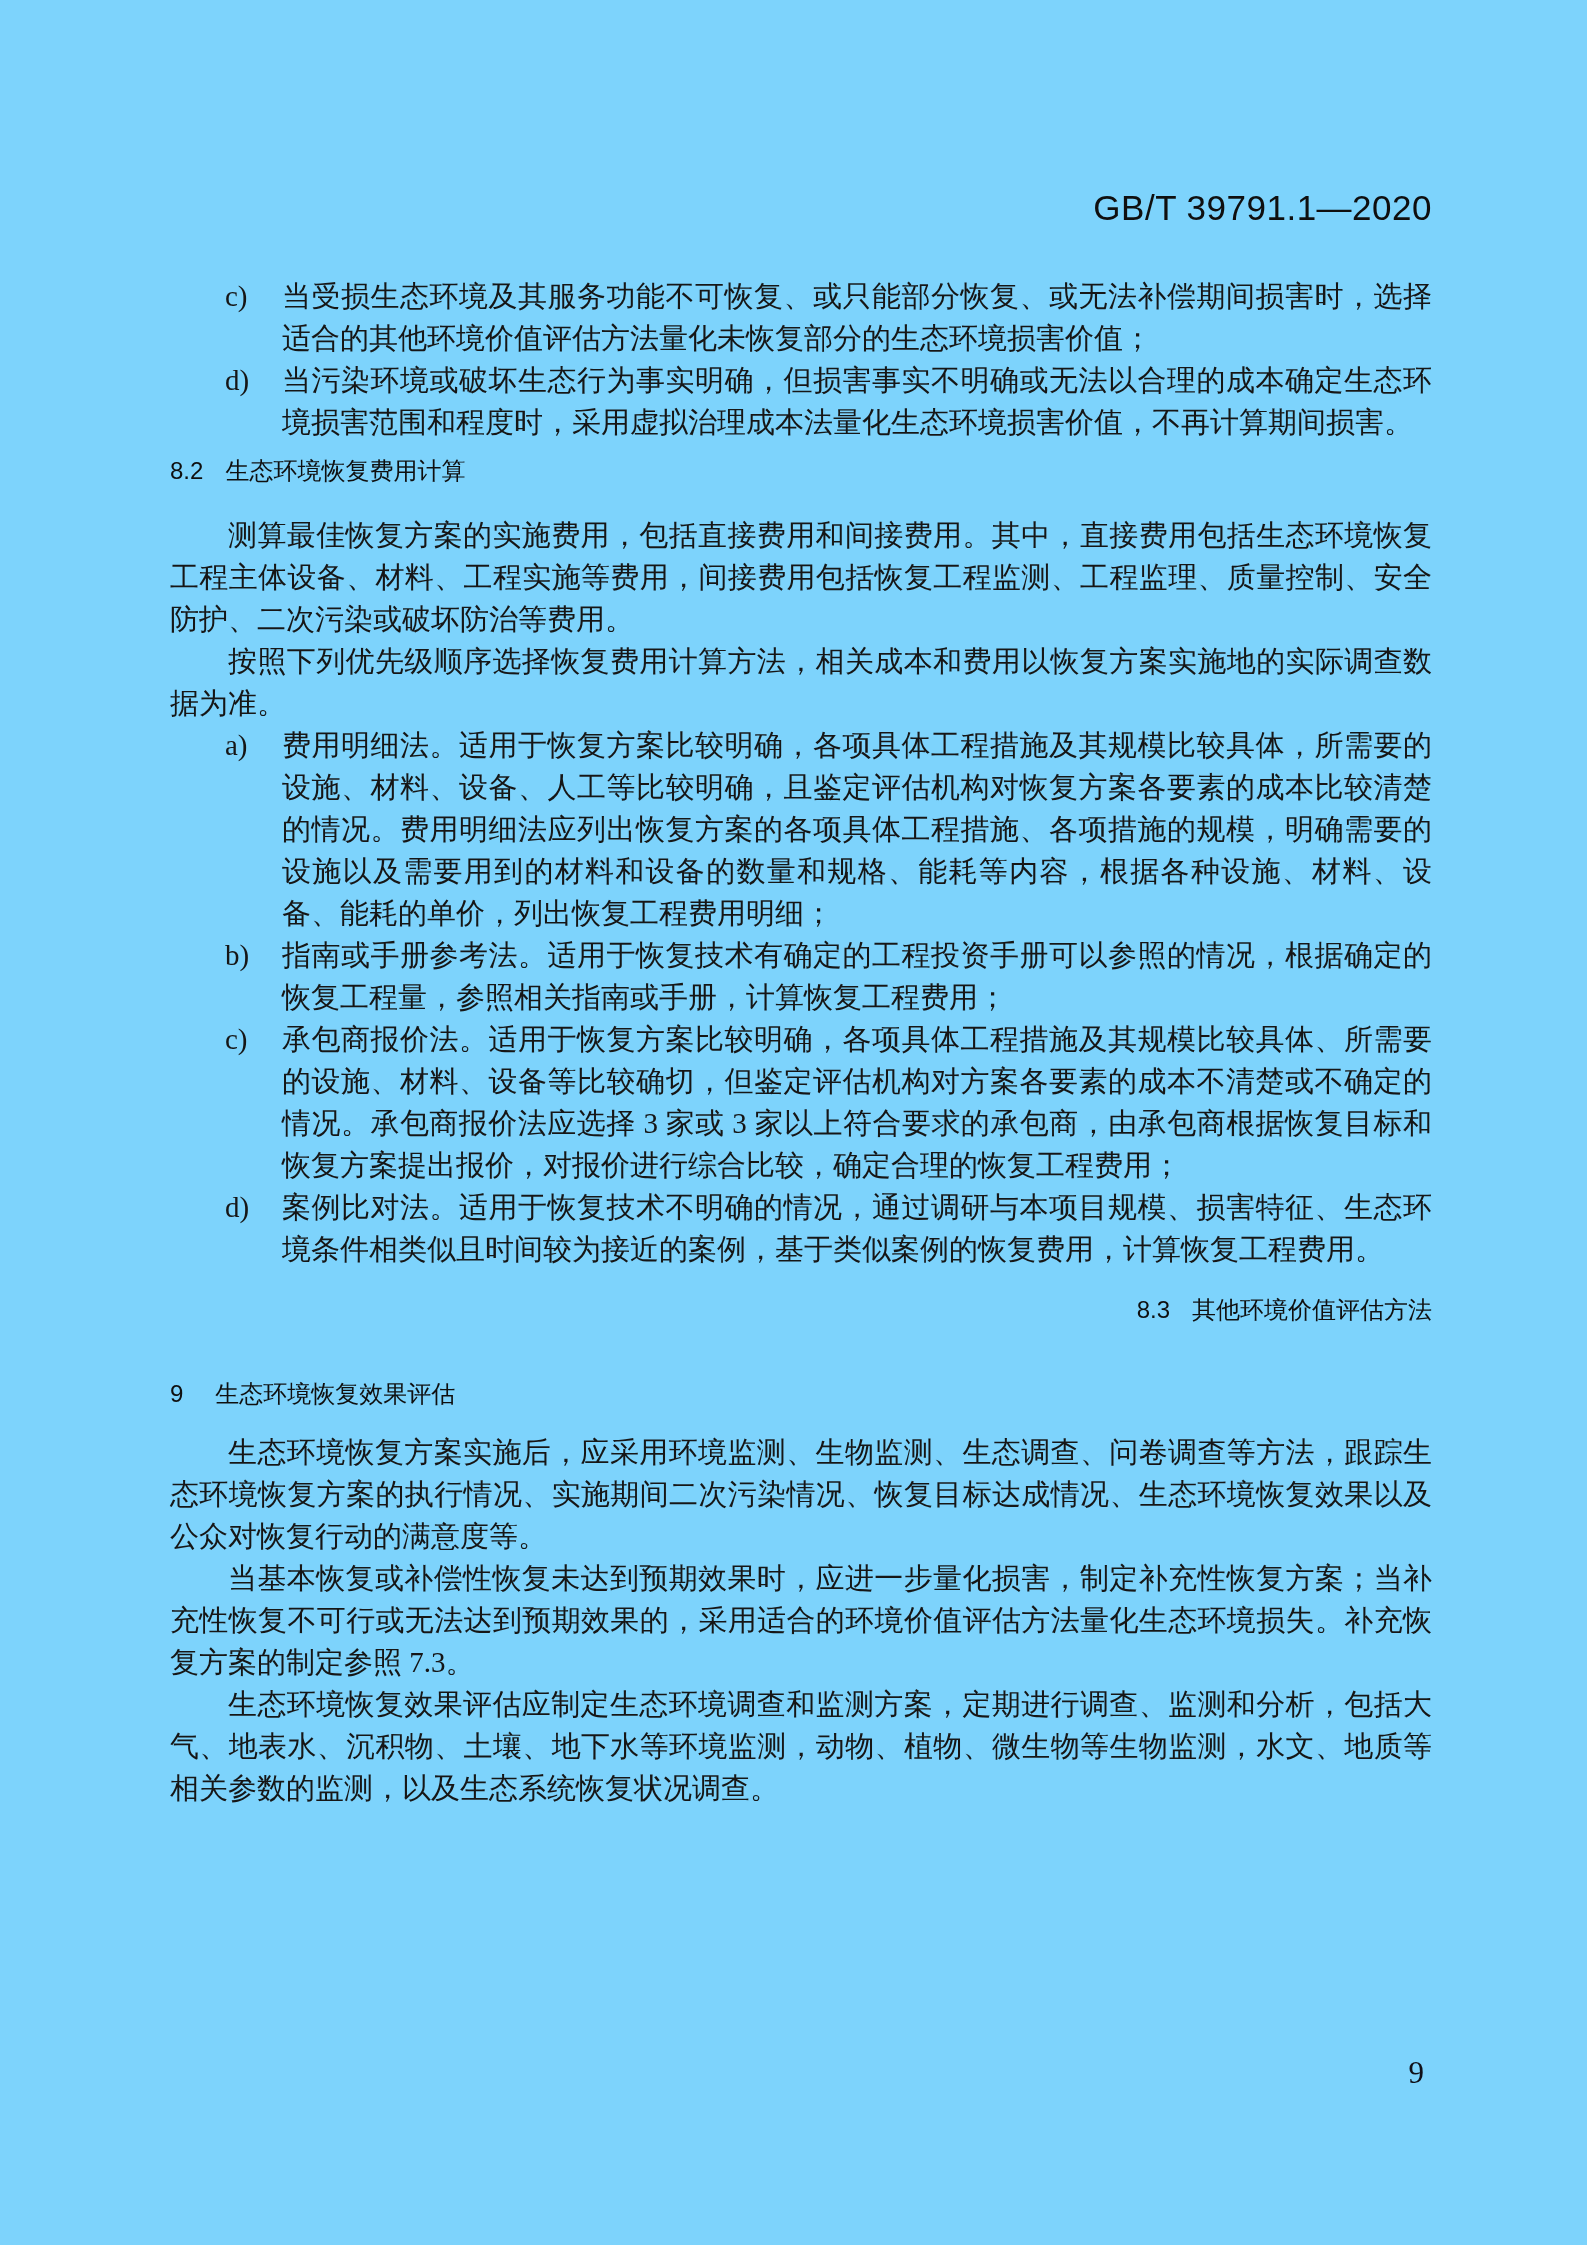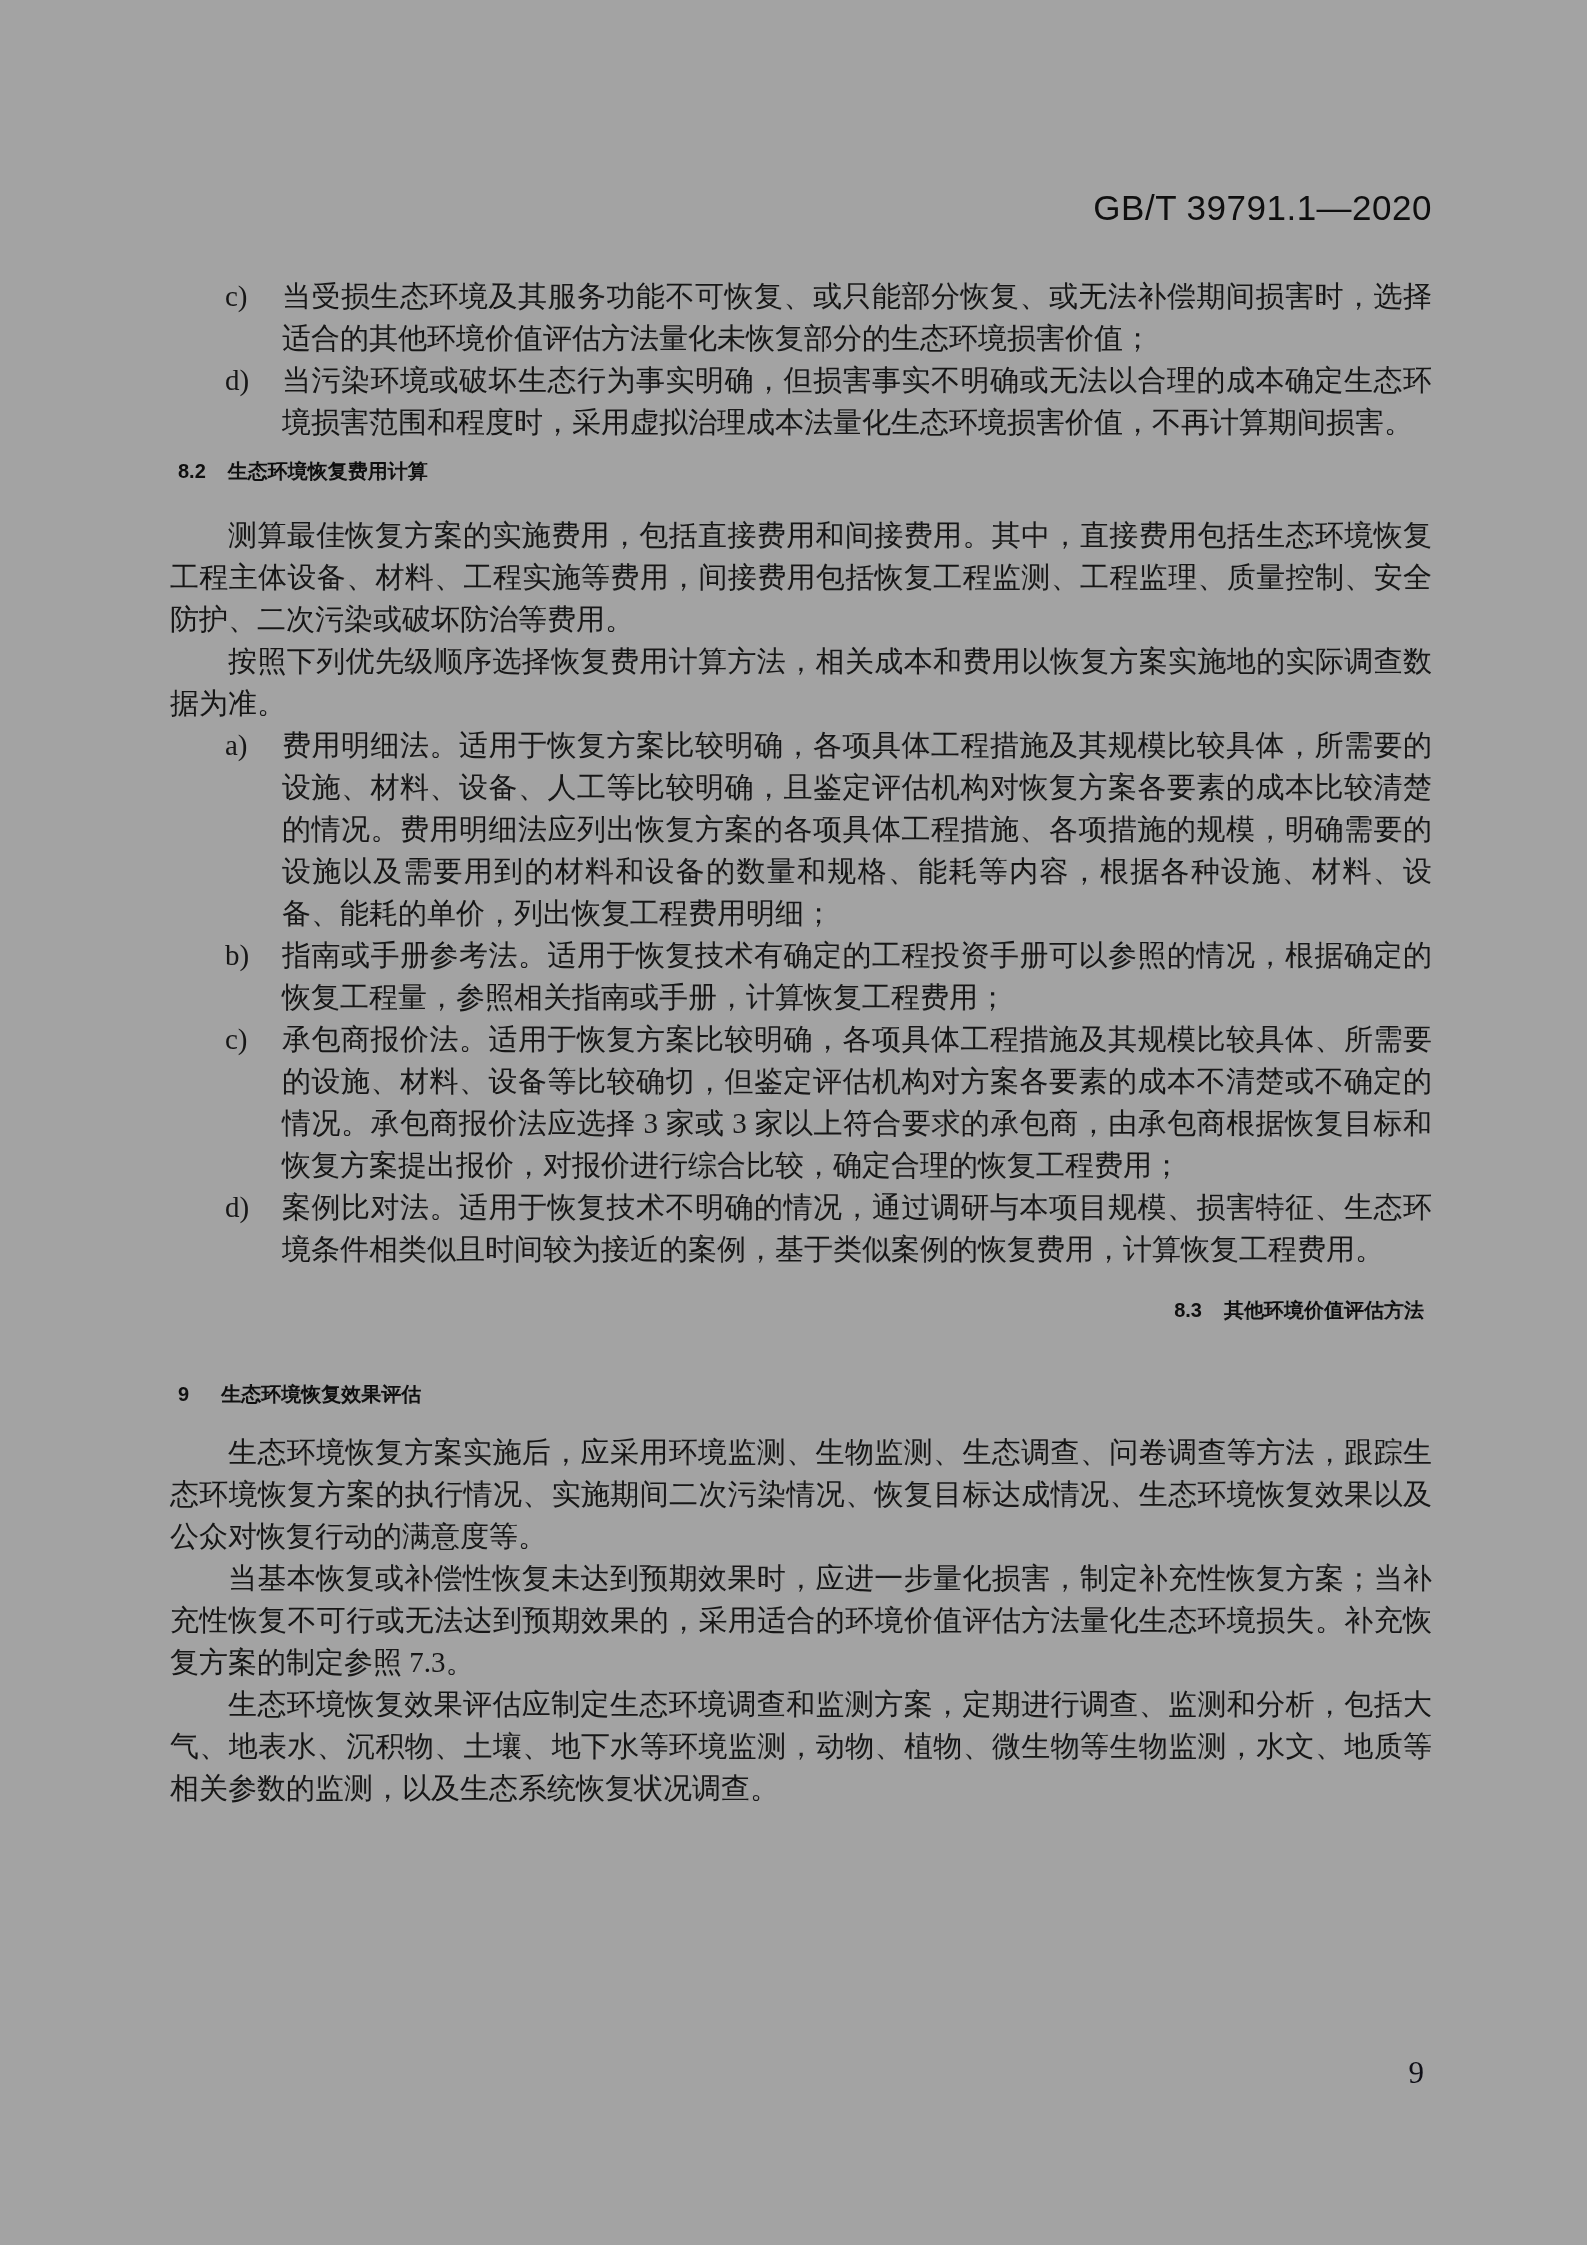--- a/index.html
+++ b/index.html
@@ -1,19 +1,19 @@
 <!DOCTYPE html>
 <html lang="zh"><head>
 <meta charset="utf-8">
 <style>
   html,body { margin:0; padding:0; background:#ffffff; }
   .page {
     position:relative;
     width:1587px; height:2245px;
-    background:#a3a3a3;
+    background:#7dd3fc;
     overflow:hidden;
     font-family:"Liberation Serif","DejaVu Serif",serif;
     color:#161616;
   }
   .content {
     position:absolute; left:170px; top:0; width:1262px;
   }
   .doc-number {
     padding-top:188px;
     text-align:right;
@@ -22,24 +22,24 @@
     letter-spacing:0.5px;
     color:#0f0f0f;
     white-space:nowrap;
   }
   .body-text { font-size:29px; line-height:42px; text-align:justify; }
   .para { margin:0; text-indent:2em; }
   .list { margin:0; }
   .list-item { position:relative; padding-left:112px; }
   .list-item .li-label { position:absolute; left:55px; top:0; text-indent:0; }
   .heading {
-    margin:8px;
+    margin:0;
     font-family:"Liberation Sans","DejaVu Sans",sans-serif;
-    font-weight:bold;
-    font-size:20px; line-height:42px;
+    font-weight:normal;
+    font-size:24px; line-height:42px;
     color:#0f0f0f;
     white-space:nowrap;
   }
   .heading .h-num { display:inline-block; margin-right:22px; }
   .heading.chapter .h-num { margin-right:32px; }
   .mt-toplist { margin-top:47px; }
   .mt-h82 { margin-top:7px; }
   .mt-p82 { margin-top:22px; }
   .mt-h83 { margin-top:19px;text-align:right; }
   .mt-p83 { margin-top:21px; }

